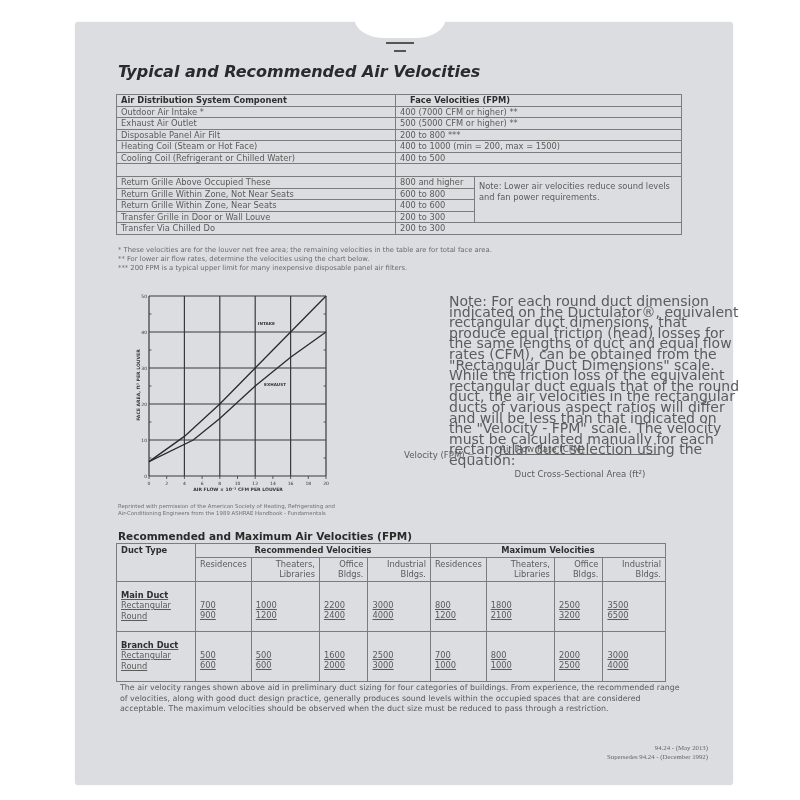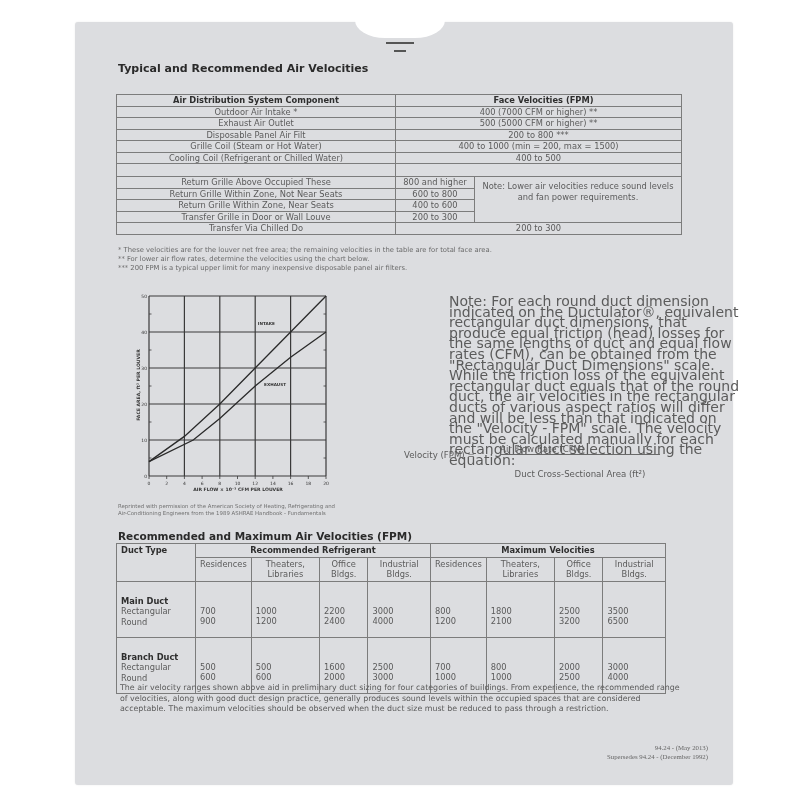--- a/index.html
+++ b/index.html
@@ -1,44 +1,44 @@
 <!DOCTYPE html>
 <html><head>
 <meta charset="utf-8">
 <style>
   html, body { margin:0; padding:0; }
   body { width:800px; height:800px; background:#ffffff; position:relative; overflow:hidden; font-family:"DejaVu Sans", sans-serif; color:#3a3a3a; }
   .sheet { position:absolute; left:75px; top:22px; width:658px; height:763px; background:#dcdde0; border-radius:3px; box-shadow:0 0 2px rgba(0,0,0,0.08); }
   .notch { position:absolute; left:355px; top:18px; width:90px; height:20px; background:#ffffff; border-bottom-left-radius:30px 18px; border-bottom-right-radius:30px 18px; }
   .notch-line1 { position:absolute; left:386px; top:42px; width:28px; height:2px; background:#555; }
   .notch-line2 { position:absolute; left:394px; top:50px; width:12px; height:2px; background:#555; }
-  .h1 { position:absolute; left:118px; top:62px; font-weight:bold; font-size:11px; color:#2a2a2a; }
+  .h1 { position:absolute; left:118px; top:62px; font-weight:bold; font-size:16px; color:#2a2a2a;font-style:italic; }
   table { border-collapse:collapse; }
   .t1 { position:absolute; left:116px; top:94px; width:566px; font-size:8.3px; color:#5b5b5b; }
-  .t1 td, .t1 th { border:1px solid #7c7c7c; padding:0 4px; height:10.5px; line-height:10px; text-align:center; white-space:nowrap; }
+  .t1 td, .t1 th { border:1px solid #7c7c7c; padding:0 4px; height:10.5px; line-height:10px; text-align:left; white-space:nowrap; }
   .t1 th { font-weight:bold; color:#2e2e2e; }
   .t1 .c1 { width:270px; }
   .t1 .vel { width:70px; }
   .t1 .gap td { height:12px; border-left:1px solid #7c7c7c; border-right:1px solid #7c7c7c; border-top:none; border-bottom:none;}
   .note-cell { white-space:normal !important; vertical-align:top; padding-top:4px !important; line-height:10.5px !important; }
   .foot { position:absolute; left:118px; font-size:6.8px; color:#6a6a6a; white-space:nowrap; }
   .chart { position:absolute; left:118px; top:285px; width:240px; height:225px; }
   .credit { position:absolute; left:118px; top:503px; font-size:5.4px; color:#707070; line-height:7px; }
   .note { position:absolute; left:405px; top:296px; width:290px; font-size:14px; color:#5b5b5b; line-height:10.6px;margin-left:44px; }
   .eq { position:absolute; left:404px; top:444px; font-size:8.6px; color:#5b5b5b; }
   .eq-lbl { position:absolute; left:0; top:6px; white-space:nowrap; }
   .eq-num { position:absolute; left:96px; top:0; width:160px; text-align:left; border-bottom:1px solid #6a6a6a; white-space:nowrap; }
   .eq-den { position:absolute; left:96px; top:25px; width:160px; text-align:center; white-space:nowrap; }
   .h2 { position:absolute; left:118px; top:530px; font-weight:bold; font-size:10.5px; color:#2a2a2a; white-space:nowrap; }
   .t2 { position:absolute; left:116px; top:543px; width:550px; font-size:8.3px; color:#5b5b5b; }
   .t2 td, .t2 th { border:1px solid #7c7c7c; padding:1px 4px; vertical-align:top; line-height:10.5px; }
   .t2 th { font-weight:bold; color:#2e2e2e; text-align:center; }
   .t2 .dt { text-align:left; width:70px;margin-left:16px; }
-  .t2 .sub th { font-weight:normal; color:#5b5b5b; text-align:center; }
-  .t2 .body td { height:40px; padding-top:14px; }
+  .t2 .sub th { font-weight:normal; color:#5b5b5b; text-align:right; }
+  .t2 .body td { height:40px; padding-top:8px;text-decoration:underline; }
   .t2 b { color:#2e2e2e; }
   .para { position:absolute; left:120px; top:683px; width:560px; font-size:7.9px; color:#5b5b5b; line-height:10.6px; }
   .rev { position:absolute; right:92px; top:744px; font-family:"Liberation Serif", serif; font-size:6.8px; color:#666; text-align:right; line-height:8.5px; }
 </style>
 </head>
 <body>
 
 <div class="sheet"></div>
 <div class="notch"></div>
 <div class="notch-line1"></div>
@@ -58,21 +58,21 @@
       </tr>
   <tr>
         <td>Exhaust Air Outlet</td>
         <td colspan="2">500 (5000 CFM or higher) **</td>
       </tr>
   <tr>
         <td>Disposable Panel Air Filt</td>
         <td colspan="2">200 to 800 ***</td>
       </tr>
   <tr>
-        <td>Grille Coil (Steam or Hot Water)</td>
+        <td>Heating Coil (Steam or Hot Face)</td>
         <td colspan="2">400 to 1000 (min = 200, max = 1500)</td>
       </tr>
   <tr>
         <td>Cooling Coil (Refrigerant or Chilled Water)</td>
         <td colspan="2">400 to 500</td>
       </tr>
   <tr class="gap">
         <td></td>
         <td colspan="2"></td>
       </tr>
@@ -187,21 +187,21 @@
   <span class="eq-num">Air Flow Rate (CFM)</span>
   <span class="eq-den">Duct Cross-Sectional Area (ft²)</span>
 </div>
 
 <div class="h2">Recommended and Maximum Air Velocities (FPM)</div>
 
 <table class="t2">
   <tbody>
       <tr>
     <th class="dt" rowspan="2">Duct Type</th>
-    <th colspan="4">Recommended Refrigerant</th>
+    <th colspan="4">Recommended Velocities</th>
     <th colspan="4">Maximum Velocities</th>
   </tr>
   <tr class="sub">
     <th>Residences</th>
     <th>Theaters, Libraries</th>
     <th>Office Bldgs.</th>
     <th>Industrial Bldgs.</th>
     <th>Residences</th>
     <th>Theaters, Libraries</th>
     <th>Office Bldgs.</th>

